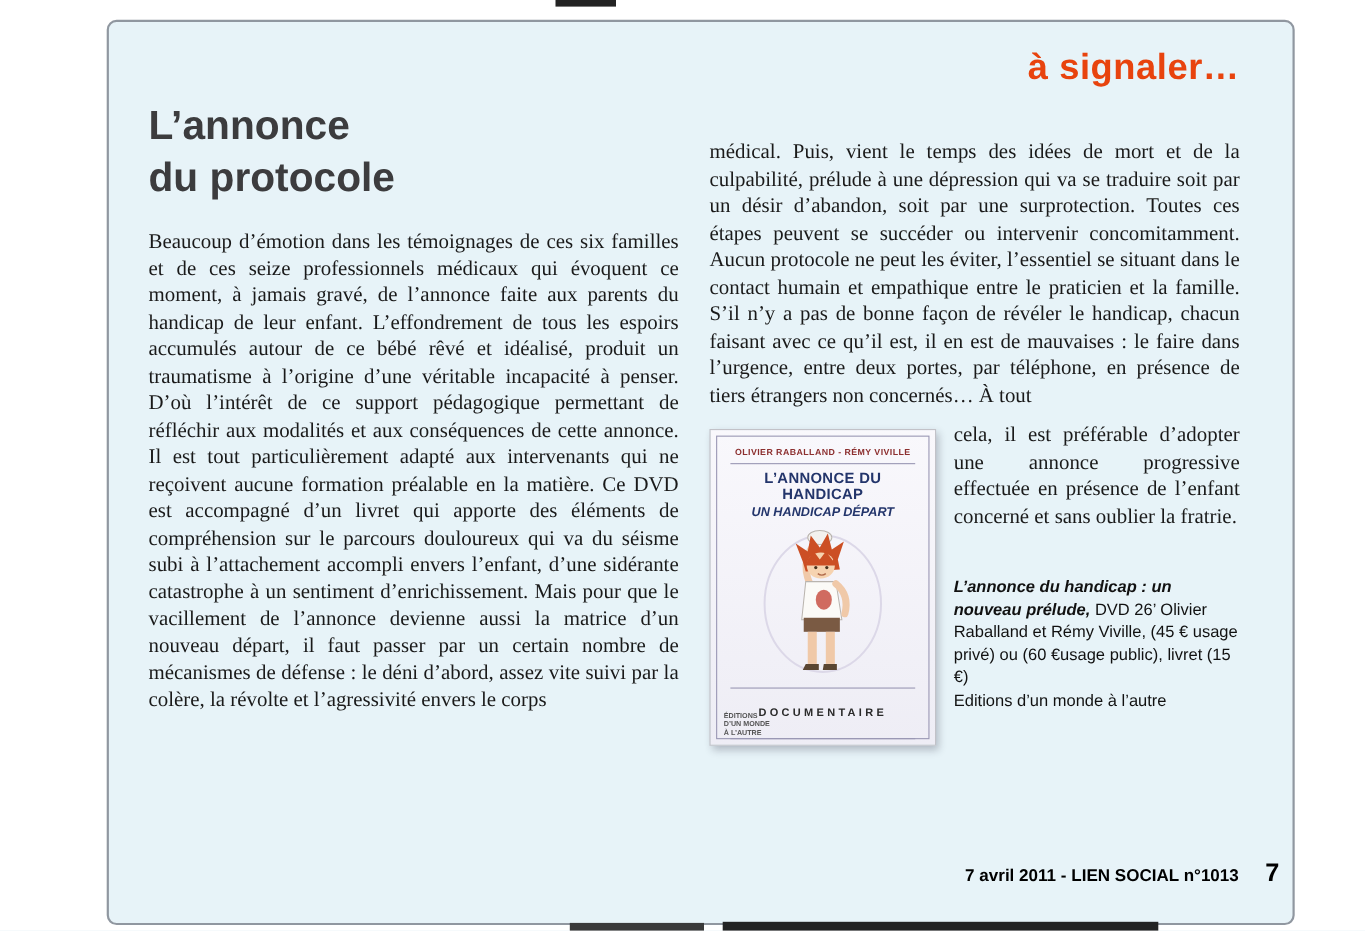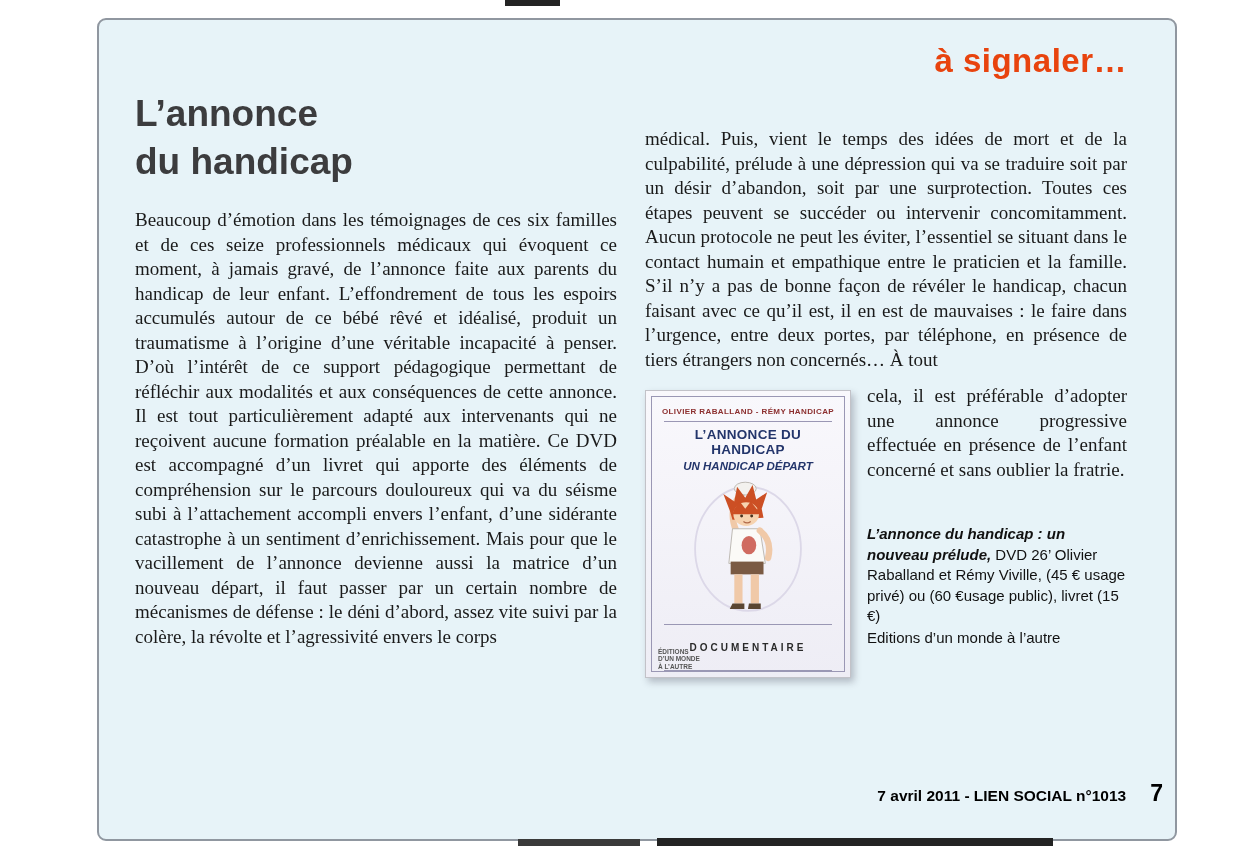--- a/index.html
+++ b/index.html
@@ -77,32 +77,32 @@
 </head>
 <body>
 
 <div class="panel">
 
   <div class="flag">à signaler…</div>
 
   <div class="columns">
 
     <div class="col">
-      <h1 class="article-title"><span>L’annonce</span><br><span>du handicap</span></h1>
+      <h1 class="article-title"><span>L’annonce</span><br><span>du protocole</span></h1>
       <p class="body-text">Beaucoup d’émotion dans les témoignages de ces six familles et de ces seize professionnels médicaux qui évoquent ce moment, à jamais gravé, de l’annonce faite aux parents du handicap de leur enfant. L’effondrement de tous les espoirs accumulés autour de ce bébé rêvé et idéalisé, produit un traumatisme à l’origine d’une véritable incapacité à penser. D’où l’intérêt de ce support pédagogique permettant de réfléchir aux modalités et aux conséquences de cette annonce. Il est tout particulièrement adapté aux intervenants qui ne reçoivent aucune formation préalable en la matière. Ce DVD est accompagné d’un livret qui apporte des éléments de compréhension sur le parcours douloureux qui va du séisme subi à l’attachement accompli envers l’enfant, d’une sidérante catastrophe à un sentiment d’enrichissement. Mais pour que le vacillement de l’annonce devienne aussi la matrice d’un nouveau départ, il faut passer par un certain nombre de mécanismes de défense : le déni d’abord, assez vite suivi par la colère, la révolte et l’agressivité envers le corps</p>
     </div>
 
     <div class="col">
       <p class="body-text right-start">médical. Puis, vient le temps des idées de mort et de la culpabilité, prélude à une dépression qui va se traduire soit par un désir d’abandon, soit par une surprotection. Toutes ces étapes peuvent se succéder ou intervenir concomitamment. Aucun protocole ne peut les éviter, l’essentiel se situant dans le contact humain et empathique entre le praticien et la famille. S’il n’y a pas de bonne façon de révéler le handicap, chacun faisant avec ce qu’il est, il en est de mauvaises : le faire dans l’urgence, entre deux portes, par téléphone, en présence de tiers étrangers non concernés… À tout</p>
 
       <div class="wrap">
 
         <div class="dvd-cover">
           <div class="dvd-frame"></div>
-          <div class="dvd-authors">OLIVIER RABALLAND - RÉMY HANDICAP</div>
+          <div class="dvd-authors">OLIVIER RABALLAND - RÉMY VIVILLE</div>
           <div class="dvd-rule"></div>
           <div class="dvd-title">L’ANNONCE DU HANDICAP</div>
           <div class="dvd-subtitle">UN HANDICAP DÉPART</div>
           <div class="dvd-art">
             <svg viewBox="0 0 150 160" width="150" height="146" aria-hidden="true">
               <ellipse cx="75" cy="82" rx="58" ry="68" fill="none" stroke="#dcd8e8" stroke-width="2"></ellipse>
               <path d="M62 62 C 55 45, 58 30, 70 20" stroke="#f0c9a8" stroke-width="7" fill="none" stroke-linecap="round"></path>
               <ellipse cx="72" cy="16" rx="12" ry="7" fill="#f3f1ee" stroke="#b9b4ae"></ellipse>
               <path d="M55 40 L48 22 L60 30 L63 14 L72 26 L80 12 L84 28 L96 20 L90 38 L92 48 L58 50 Z" fill="#cc4f24"></path>
               <ellipse cx="73" cy="44" rx="14" ry="13" fill="#f6d3b0"></ellipse>

